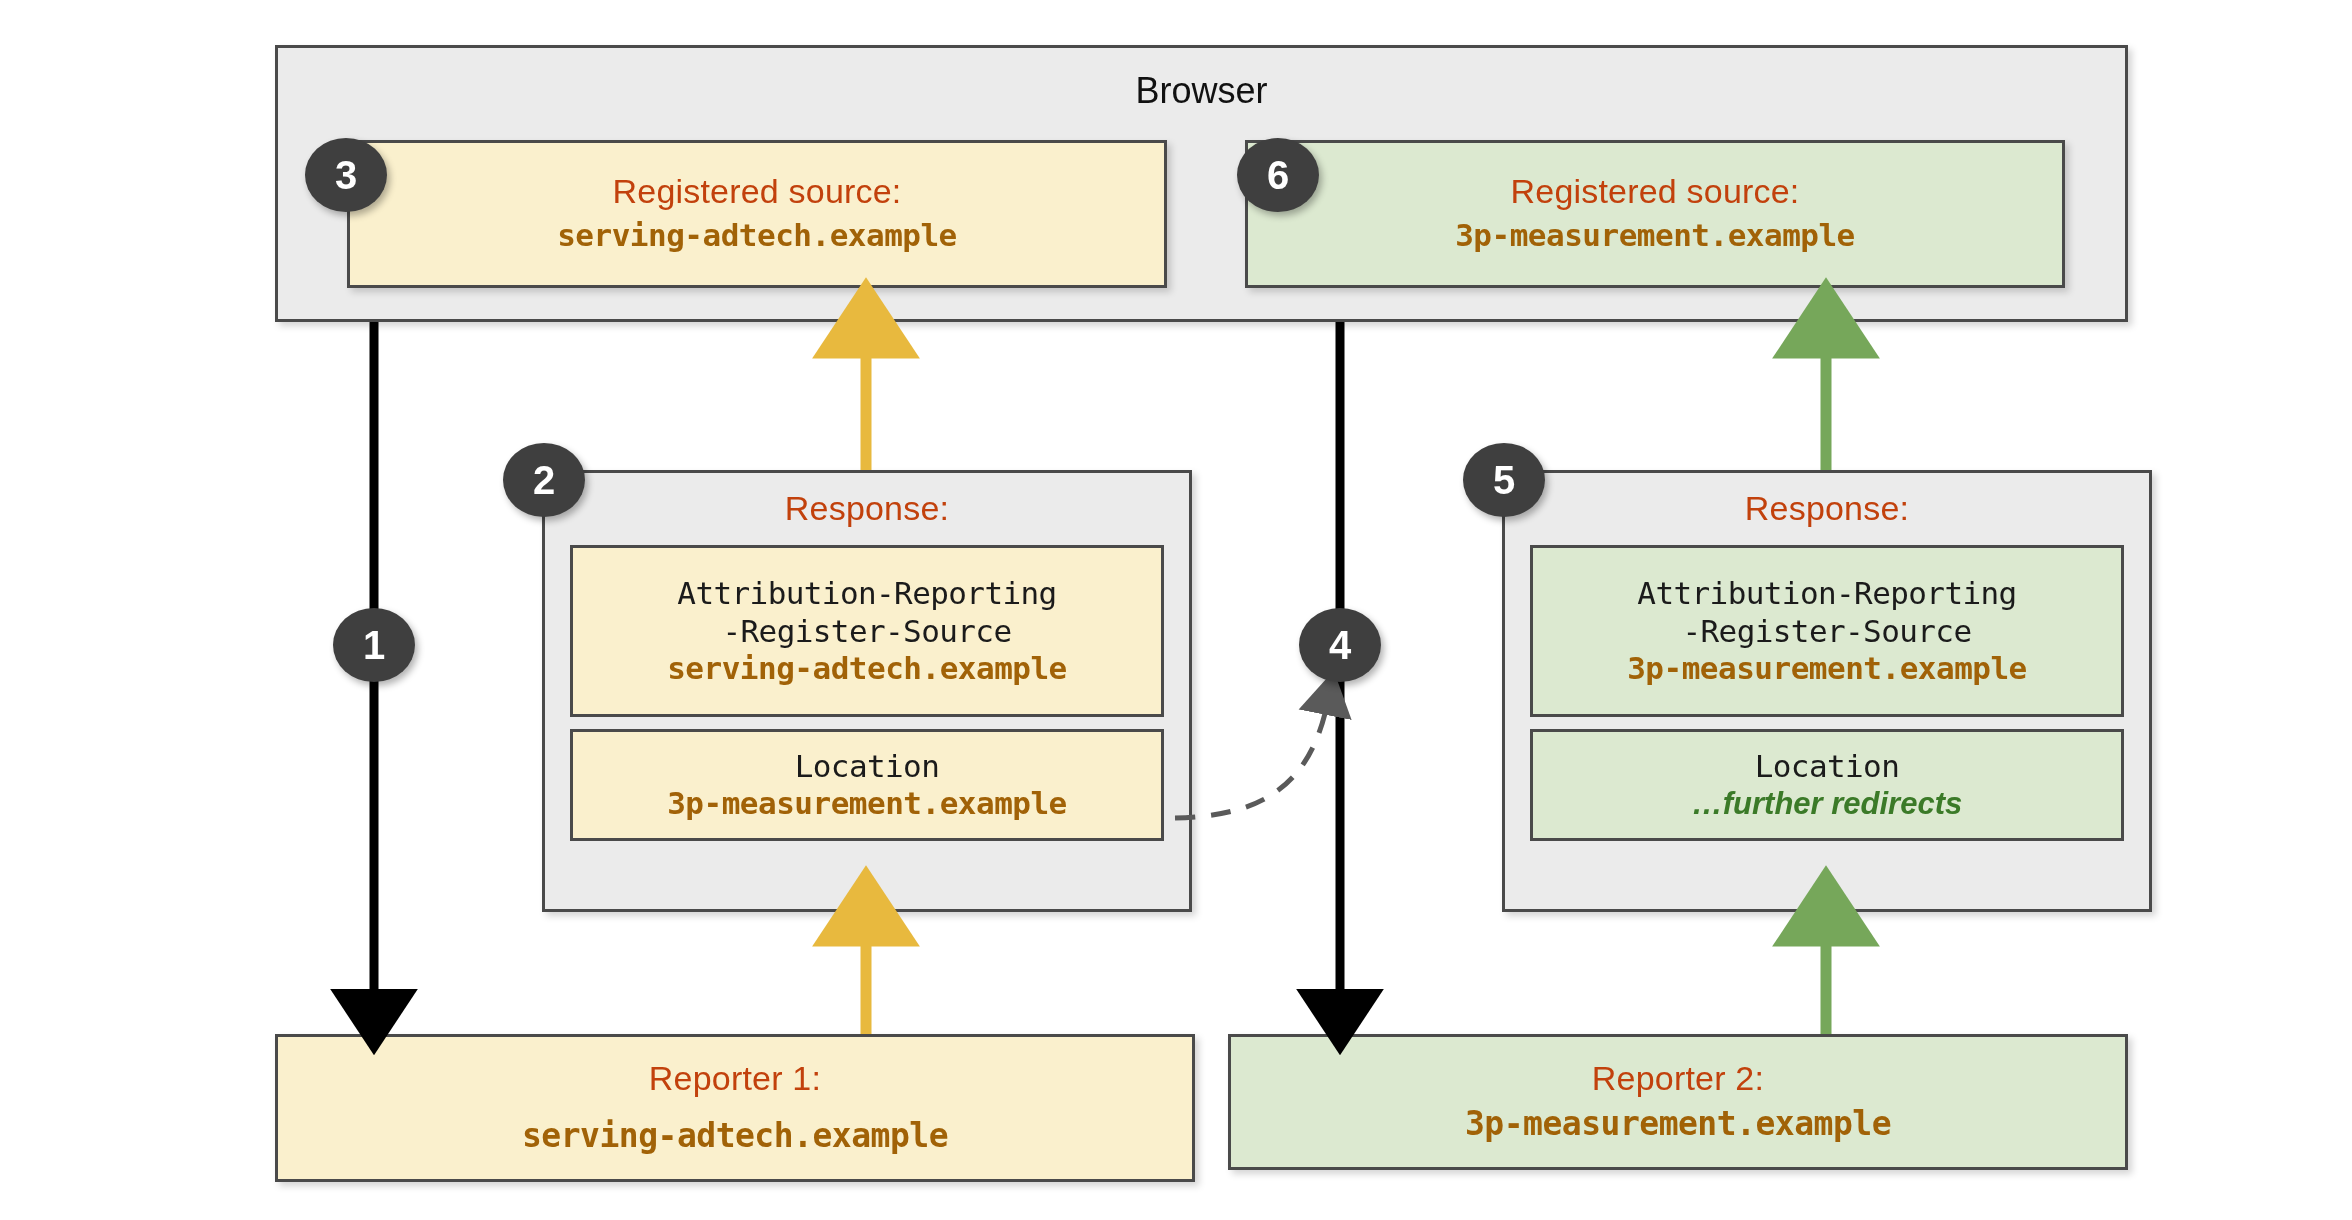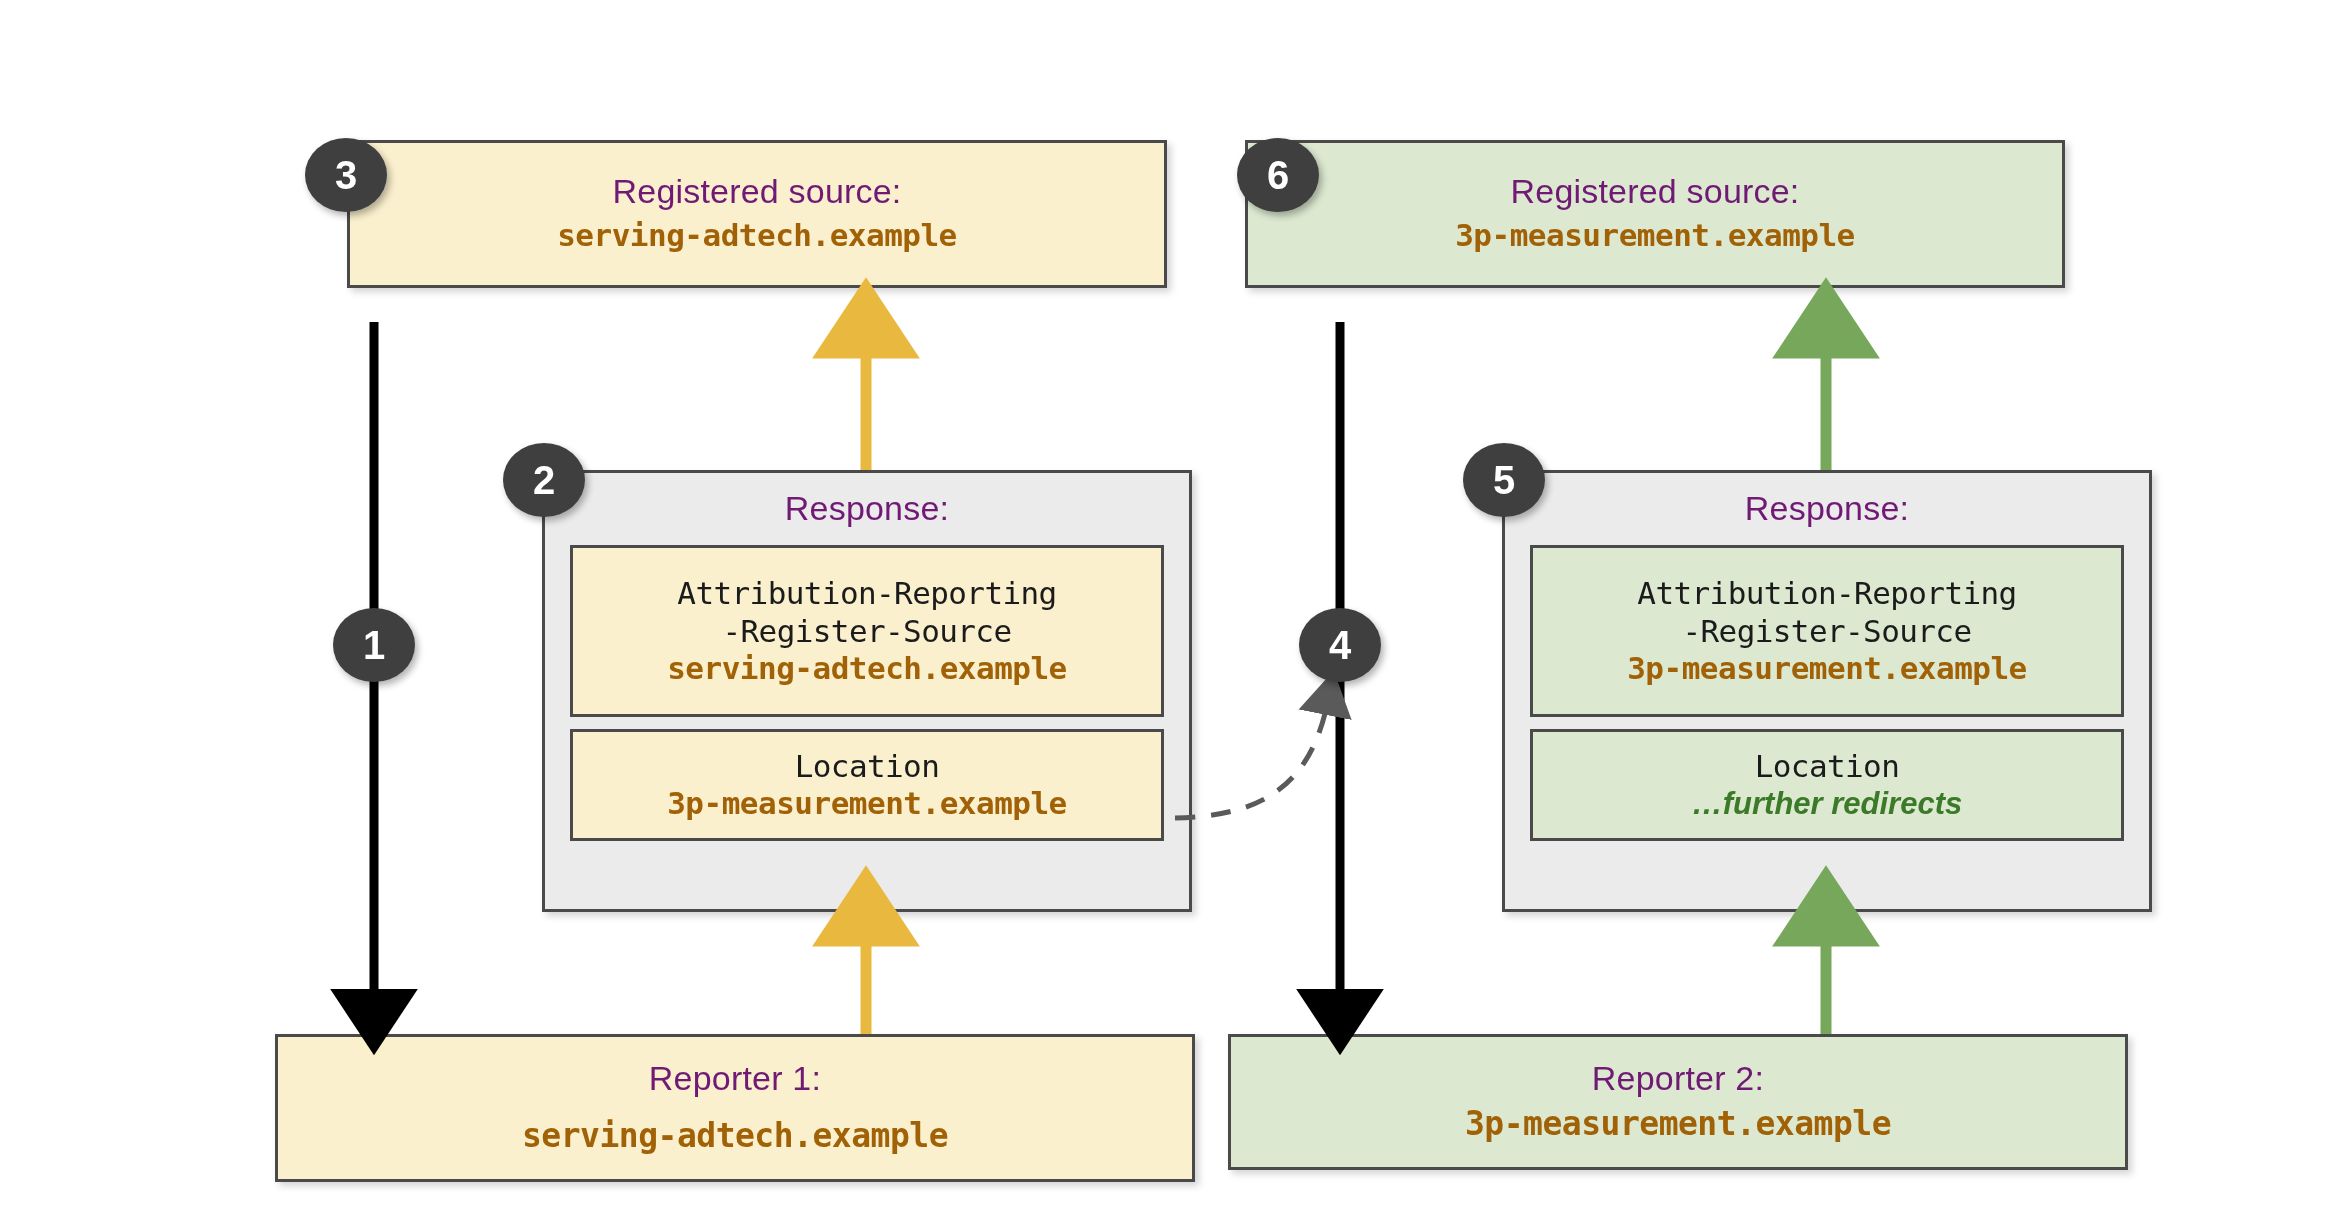--- a/index.html
+++ b/index.html
@@ -18,21 +18,21 @@
     border:3px solid #4a4a4a;
     box-shadow:4px 4px 7px rgba(0,0,0,0.17);
     display:flex;flex-direction:column;
     align-items:center;
   }
   .grey{background:#ebebeb;}
   .cream{background:#faf0cd;}
   .greenf{background:#dce9d0;}
 
   .title-main{
-    font-size:34px;color:#701a75;letter-spacing:.2px;line-height:1.05;
+    font-size:34px;color:#c2410c;letter-spacing:.2px;line-height:1.05;
     text-align:center;font-weight:400;
   }
   .mono{
     font-family:"DejaVu Sans Mono","Liberation Mono",monospace;
     font-size:31px;font-weight:700;color:#a16207;letter-spacing:-0.5px;
     line-height:1.15;white-space:pre;
   }
   .mono-plain{
     font-family:"DejaVu Sans Mono","Liberation Mono",monospace;
     font-size:31px;font-weight:400;color:#1b1b1b;letter-spacing:-0.6px;
@@ -88,20 +88,23 @@
 
     <line x1="866" y1="470" x2="866" y2="330" stroke="#e8b93e" stroke-width="11" marker-end="url(#ah-amber)"></line>
 
     <line x1="1826" y1="1034" x2="1826" y2="918" stroke="#76a75a" stroke-width="11" marker-end="url(#ah-green)"></line>
 
     <line x1="1826" y1="470" x2="1826" y2="330" stroke="#76a75a" stroke-width="11" marker-end="url(#ah-green)"></line>
 
     <path d="M1175,818 C1255,816 1310,792 1328,700" fill="none" stroke="#5a5a5a" stroke-width="5" stroke-dasharray="20 16" marker-end="url(#ah-dash)"></path>
   </svg>
 
+  <div class="box grey" style="left:275px;top:45px;width:1853px;height:277px;">
+    <div style="font-size:36px;color:#111;margin-top:22px;">Browser</div>
+  </div>
 
   <div class="box cream" style="left:347px;top:140px;width:820px;height:148px;justify-content:center;">
     <div class="title-main">Registered source:</div>
     <div class="mono" style="margin-top:8px;">serving-adtech.example</div>
   </div>
 
   <div class="box greenf" style="left:1245px;top:140px;width:820px;height:148px;justify-content:center;">
     <div class="title-main">Registered source:</div>
     <div class="mono" style="margin-top:8px;">3p-measurement.example</div>
   </div>

